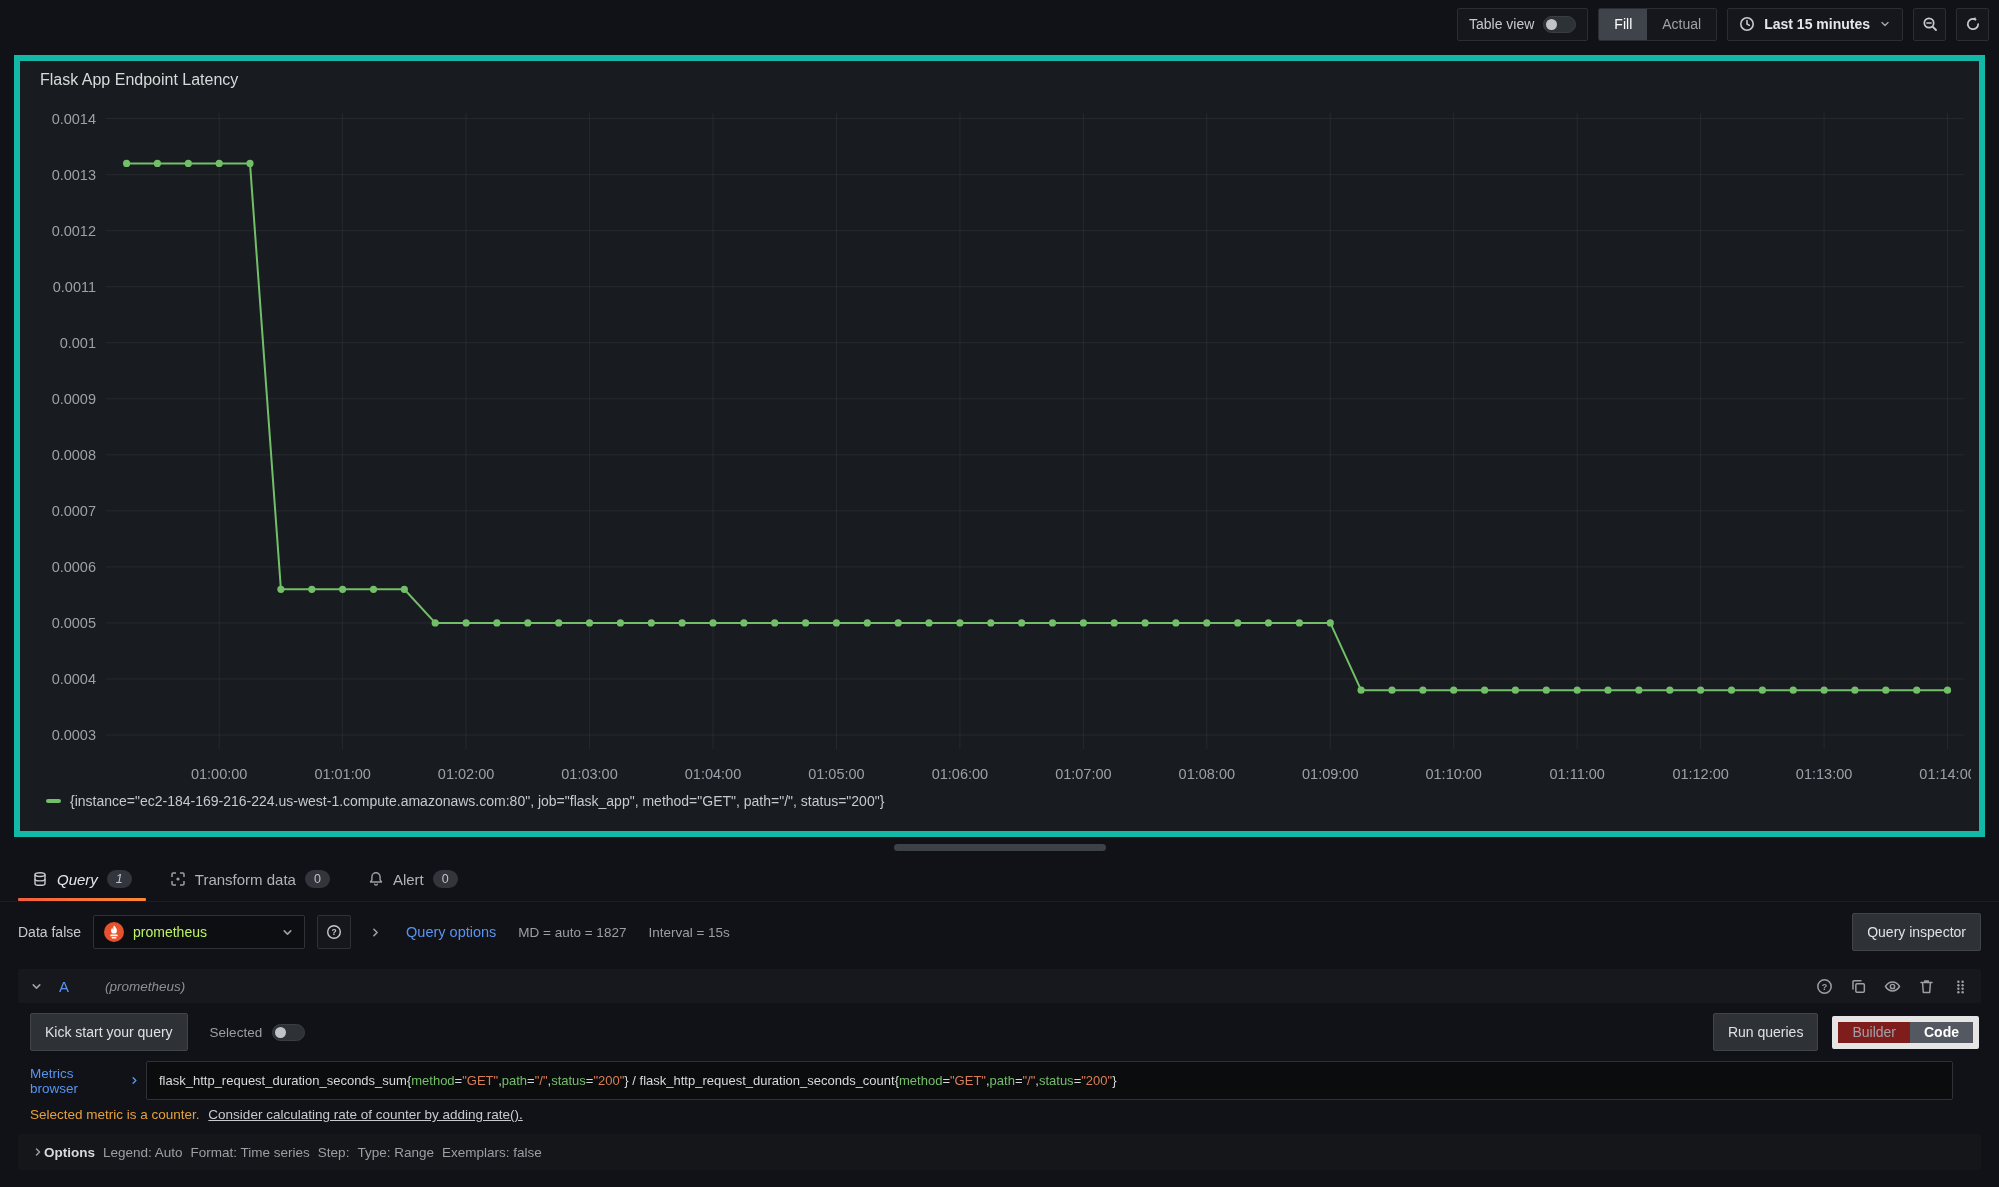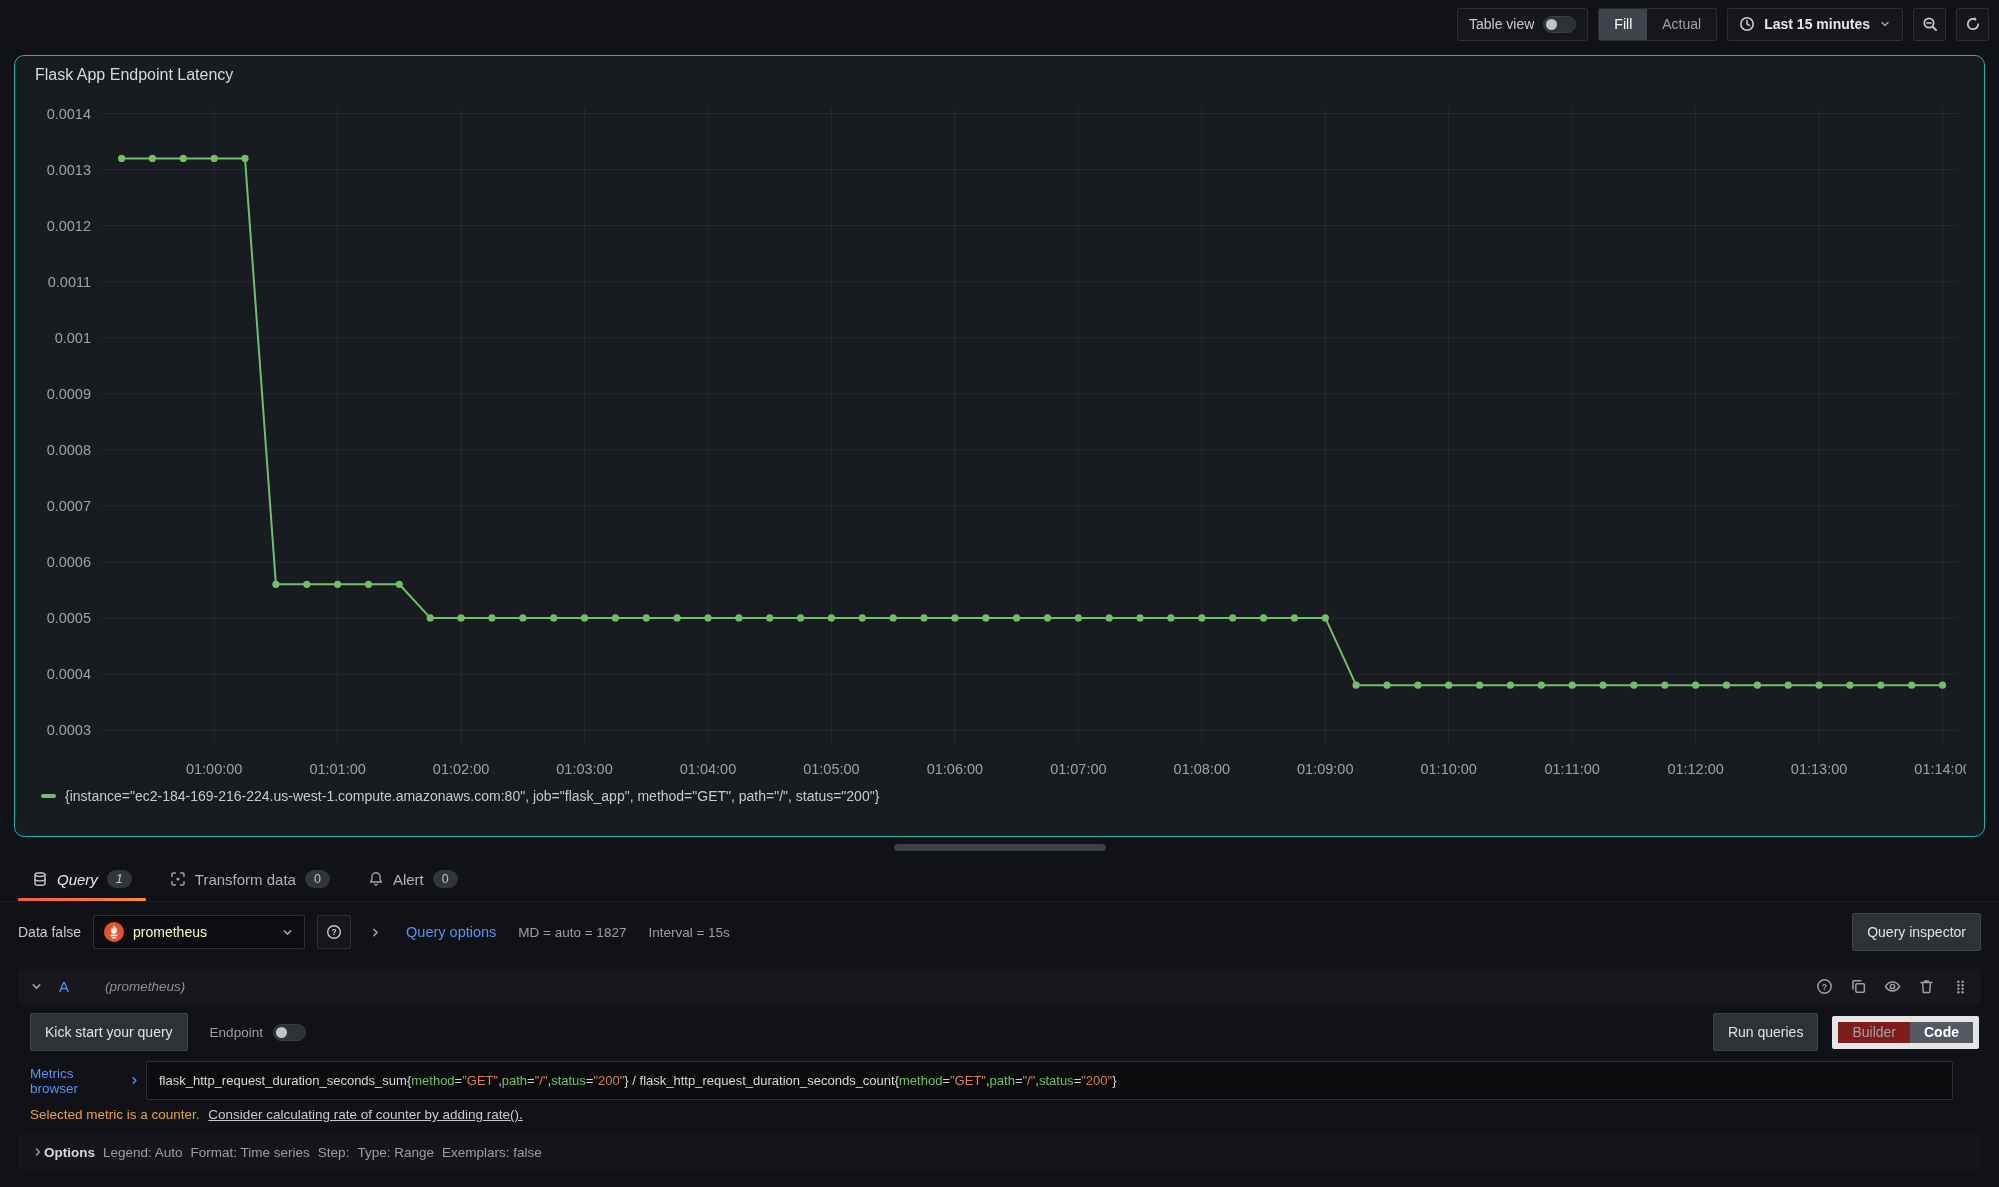--- a/index.html
+++ b/index.html
@@ -20,21 +20,21 @@
   .toggle { width:33px; height:17px; border-radius:9px; background:#2c3235; border:1px solid #3a3e44; position:relative; cursor:pointer; flex:none; }
   .toggle .knob { position:absolute; left:2px; top:2px; width:11px; height:11px; border-radius:50%; background:#c2c3c9; }
   .seg-group { display:flex; align-items:stretch; height:33px; background:#15171c; border:1px solid #2a2d33; border-radius:2px; overflow:hidden; }
   .seg { display:flex; align-items:center; padding:0 15px; font-size:14px; color:#9fa1a8; cursor:pointer; }
   .seg.active { background:#3f444b; color:#ffffff; }
   .time-btn { font-weight:600; font-size:14px; color:#e6e7ea; cursor:pointer; }
   .icon-btn { width:33px; height:33px; display:flex; align-items:center; justify-content:center;
               background:#15171c; border:1px solid #2a2d33; border-radius:2px; color:#c8c9ce; cursor:pointer; }
 
   
-  .panel { margin:7px 14px 0 14px; height:782px; background:#181b1f; border:1px solid #14b8a6; border-radius:10px; padding:10px 16px 6px 16px; }
+  .panel { margin:7px 14px 0 14px; height:782px; background:#181b1f; border:6px solid #14b8a6; border-radius:0; padding:10px 16px 6px 16px; }
   .panel-title { font-size:16px; font-weight:500; color:#d8d9da; padding-left:4px; cursor:pointer; display:inline-block; }
   #chart-svg { display:block; width:1935px; height:702px; font-family:"Liberation Sans", sans-serif; }
   .legend-row { display:flex; align-items:center; gap:9px; padding-left:10px; margin-top:2px; cursor:pointer; }
   .legend-dash { width:15px; height:4px; border-radius:2px; background:#73bf69; flex:none; }
   .legend-text { font-size:14px; color:#c8c9ce; }
 
   
   .resize-handle { width:212px; height:7px; border-radius:4px; background:#3d4148; margin:7px auto 6px auto; cursor:row-resize; }
 
   
@@ -45,21 +45,21 @@
   .tab.active .ic { color:#c8c9ce; }
   .tab.active::after { content:""; position:absolute; left:0; right:0; bottom:0; height:3px; border-radius:1px;
                        background:linear-gradient(90deg,#f55f3e,#ff8833); }
   .badge { background:#32353c; color:#c0c1c7; font-size:12.5px; border-radius:10px; padding:2px 9px; line-height:14px; }
 
   
   .ds-row { display:flex; align-items:center; gap:12px; padding:0 18px; height:42px; margin-top:9px; }
   .ds-label { font-size:14px; color:#c8c9ce; }
   .ds-picker { display:flex; align-items:center; gap:9px; width:212px; height:34px; padding:0 10px;
                background:#0d0e12; border:1px solid #2c3235; border-radius:2px; cursor:pointer; }
-  .ds-picker .name { flex:1; font-size:14px; color:#fef9c3; }
+  .ds-picker .name { flex:1; font-size:14px; color:#bef264; }
   .ds-picker .ic { color:#9d9ea5; width:13px; height:13px; }
   .help-btn { width:34px; height:34px; display:flex; align-items:center; justify-content:center;
               background:#15171c; border:1px solid #2c3235; border-radius:2px; color:#c8c9ce; cursor:pointer; }
   .qo-group { display:flex; align-items:center; gap:24px; margin-left:6px; cursor:pointer; }
   .qo-group .ic { color:#9d9ea5; width:13px; height:13px; }
   .qo-label { color:#5794f2; font-size:14.5px; font-weight:500; }
   .qo-meta { font-size:13.5px; color:#9d9ea5; margin-left:10px; }
   .btn { display:inline-flex; align-items:center; height:38px; padding:0 14px; background:#2e3136;
          border:1px solid #414449; border-radius:2px; color:#e0e1e4; font-size:14px; font-weight:500; cursor:pointer; white-space:nowrap; }
   .ds-row .btn { margin-left:auto; }
@@ -407,21 +407,21 @@
         </svg>
       <svg class="ic">
           <use href="#i-grip"></use>
         </svg>
     </div>
   </div>
 
   <div class="q-toolbar">
     <button class="btn">Kick start your query</button>
     <div class="explain">
-      <span class="explain-label">Endpoint</span>
+      <span class="explain-label">Selected</span>
       <span class="toggle">
           <span class="knob"></span>
         </span>
     </div>
     <div class="right">
       <button class="btn">Run queries</button>
       <div class="bc-group">
         <span class="bc-seg">Builder</span>
         <span class="bc-seg active">Code</span>
       </div>

